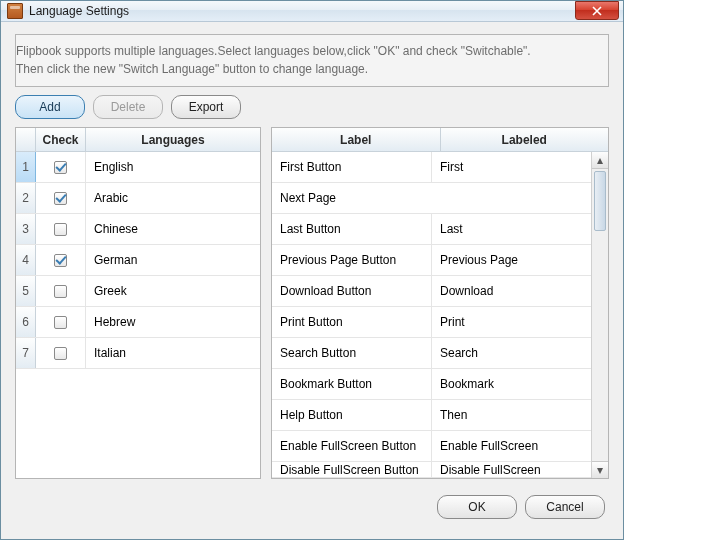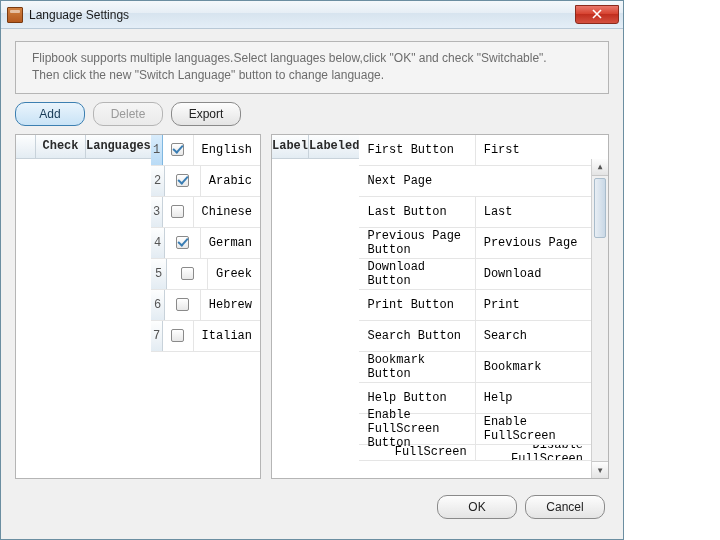--- a/index.html
+++ b/index.html
@@ -47,21 +47,21 @@
     flex: 1;
     padding: 12px 14px 12px 14px;
     display: flex; flex-direction: column;
     gap: 8px;
     background: #f0f0f0;
   }
   .info-box {
     border: 1px solid #b5b5b5;
     background: #f4f4f4;
     color: #6d6d6d;
-    padding: 8px 16px;
+    padding: 8px 0;
     line-height: 1.45;
     font-size: 12px;
   }
   .toolbar {
     display: flex; gap: 8px;
   }
   .btn {
     min-width: 70px; height: 24px;
     border: 1px solid #8a8a8a;
     background: linear-gradient(to bottom, #fdfdfd, #e4e4e4);
@@ -79,23 +79,22 @@
   }
   .btn.disabled { color: #9a9a9a; border-color: #b5b5b5; background: linear-gradient(to bottom,#f5f5f5,#eaeaea); }
   .tables {
     flex: 1;
     display: flex; gap: 10px;
     min-height: 0;
   }
   .grid {
     border: 1px solid #b5b5b5;
     background: #fff;
-    display: flex; flex-direction: row;
+    display: flex; flex-direction: column;
     overflow: hidden;
-    font-family: Liberation Mono, monospace;
   }
   .grid.left { width: 246px; }
   .grid.right { flex: 1; position: relative; }
   .grid-header {
     display: flex;
     background: linear-gradient(to bottom, #fdfefe, #eef3f7 60%, #e3ecf3);
     border-bottom: 1px solid #c8d2da;
     height: 24px;
   }
   .grid-header .hcell {
@@ -304,21 +303,21 @@
               <div class="row">
                 <div class="lcell">Search Button</div>
                 <div class="lcell">Search</div>
               </div>
               <div class="row">
                 <div class="lcell">Bookmark Button</div>
                 <div class="lcell">Bookmark</div>
               </div>
               <div class="row">
                 <div class="lcell">Help Button</div>
-                <div class="lcell">Help</div>
+                <div class="lcell">Then</div>
               </div>
               <div class="row">
                 <div class="lcell">Enable FullScreen Button</div>
                 <div class="lcell">Enable FullScreen</div>
               </div>
               <div class="row cut">
                 <div class="lcell">Disable FullScreen Button</div>
                 <div class="lcell">Disable FullScreen</div>
               </div>
             </div>

